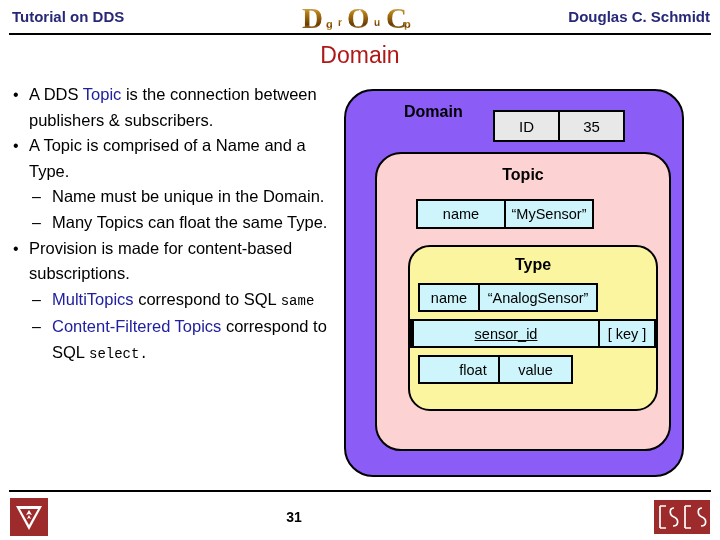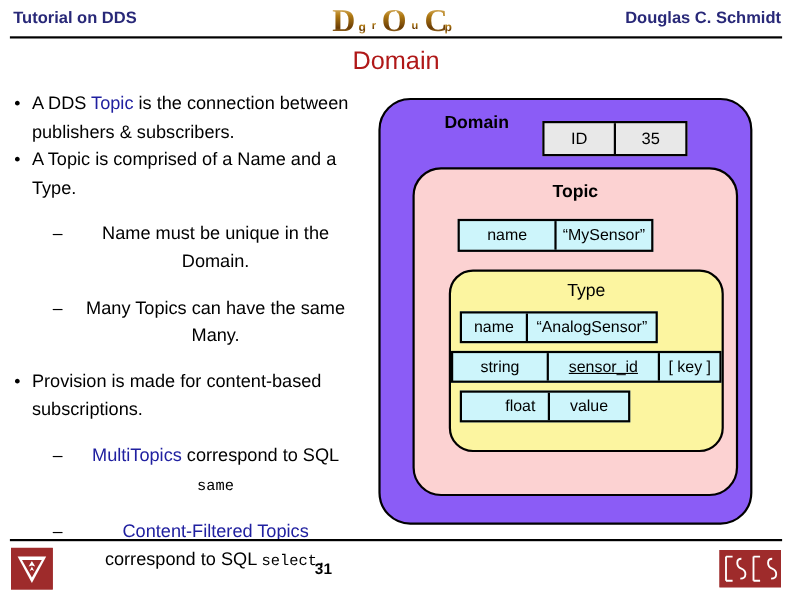--- a/index.html
+++ b/index.html
@@ -77,22 +77,21 @@
   }
   .b1::before {
     content: "\2022";
     position: absolute;
     left: 3px; top: 0;
     font-size: 16px;
   }
   .b2 {
     position: relative;
     padding-left: 42px;
-    margin: 16px;
-    text-align: center;
+    margin: 0;
   }
   .b2::before {
     content: "\2013";
     position: absolute;
     left: 22px; top: 0;
     font-size: 16px;
   }
   .kw-blue { color: #2020a0; }
   .mono {
     font-family: "Liberation Mono", "DejaVu Sans Mono", monospace;
@@ -185,21 +184,21 @@
     border: 2.5px solid #000000;
     border-radius: 22px;
     background: #fcf5a0;
   }
   .type-label {
     position: absolute;
     left: 0; top: 9px;
     width: 100%;
     text-align: center;
     font-size: 16px;
-    font-weight: normal;
+    font-weight: bold;
   }
   .type-row {
     position: absolute;
     box-sizing: border-box;
     border: 2.5px solid #000000;
     background: #cdf5fb;
     display: flex;
     height: 29px;
   }
   #type-row-name { left: 8px; top: 36px; width: 180px; }
@@ -273,21 +272,21 @@
   <div id="header-right">Douglas C. Schmidt</div>
 </div>
 <div id="header-rule"></div>
 
 <div id="slide-title">Domain</div>
 
 <div id="bullets">
     <div class="b1"><span>A DDS </span><span class="kw-blue">Topic</span><span> is the connection between publishers &amp; subscribers.</span></div>
     <div class="b1"><span>A Topic is comprised of a Name and a Type.</span></div>
     <div class="b2"><span>Name must be unique in the Domain.</span></div>
-    <div class="b2"><span>Many Topics can have the same Many.</span></div>
+    <div class="b2"><span>Many Topics can float the same Type.</span></div>
     <div class="b1"><span>Provision is made for content-based subscriptions.</span></div>
     <div class="b2"><span class="kw-blue">MultiTopics</span><span> correspond to SQL </span><span class="mono">same</span></div>
     <div class="b2"><span class="kw-blue">Content-Filtered Topics</span><span> correspond to SQL </span><span class="mono">select.</span></div>
   </div>
 
 <div id="diagram">
 
   <div class="domain-box">
     <div class="domain-label">Domain</div>
 
@@ -306,21 +305,20 @@
 
       <div class="type-box">
         <div class="type-label">Type</div>
 
         <div class="type-row" id="type-row-name">
           <div class="cell c1">name</div>
           <div class="cell c2">“AnalogSensor”</div>
         </div>
 
         <div class="type-row" id="type-row-string">
-          <div class="cell c1">string</div>
           <div class="cell c2">sensor_id</div>
           <div class="cell c3">[ key ]</div>
         </div>
 
         <div class="type-row" id="type-row-float">
           <div class="cell c1">float</div>
           <div class="cell c2">value</div>
         </div>
       </div>
     </div>

